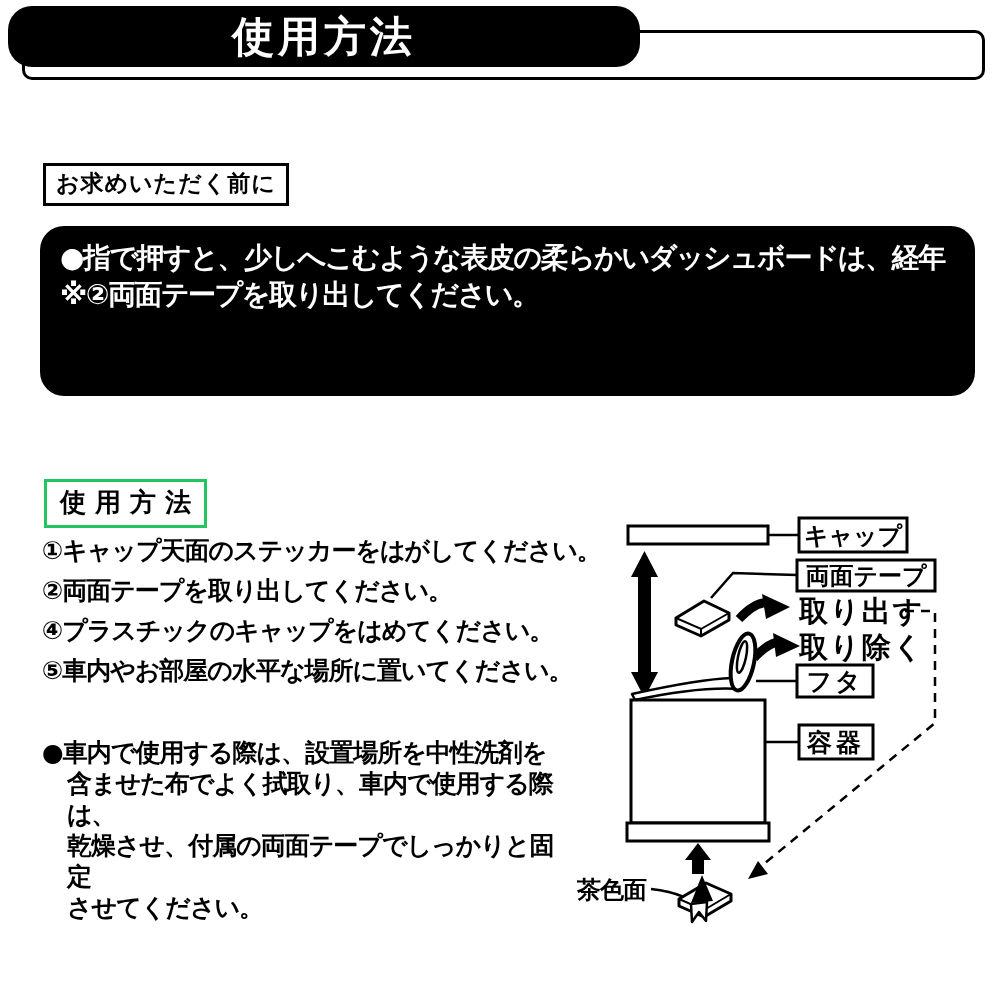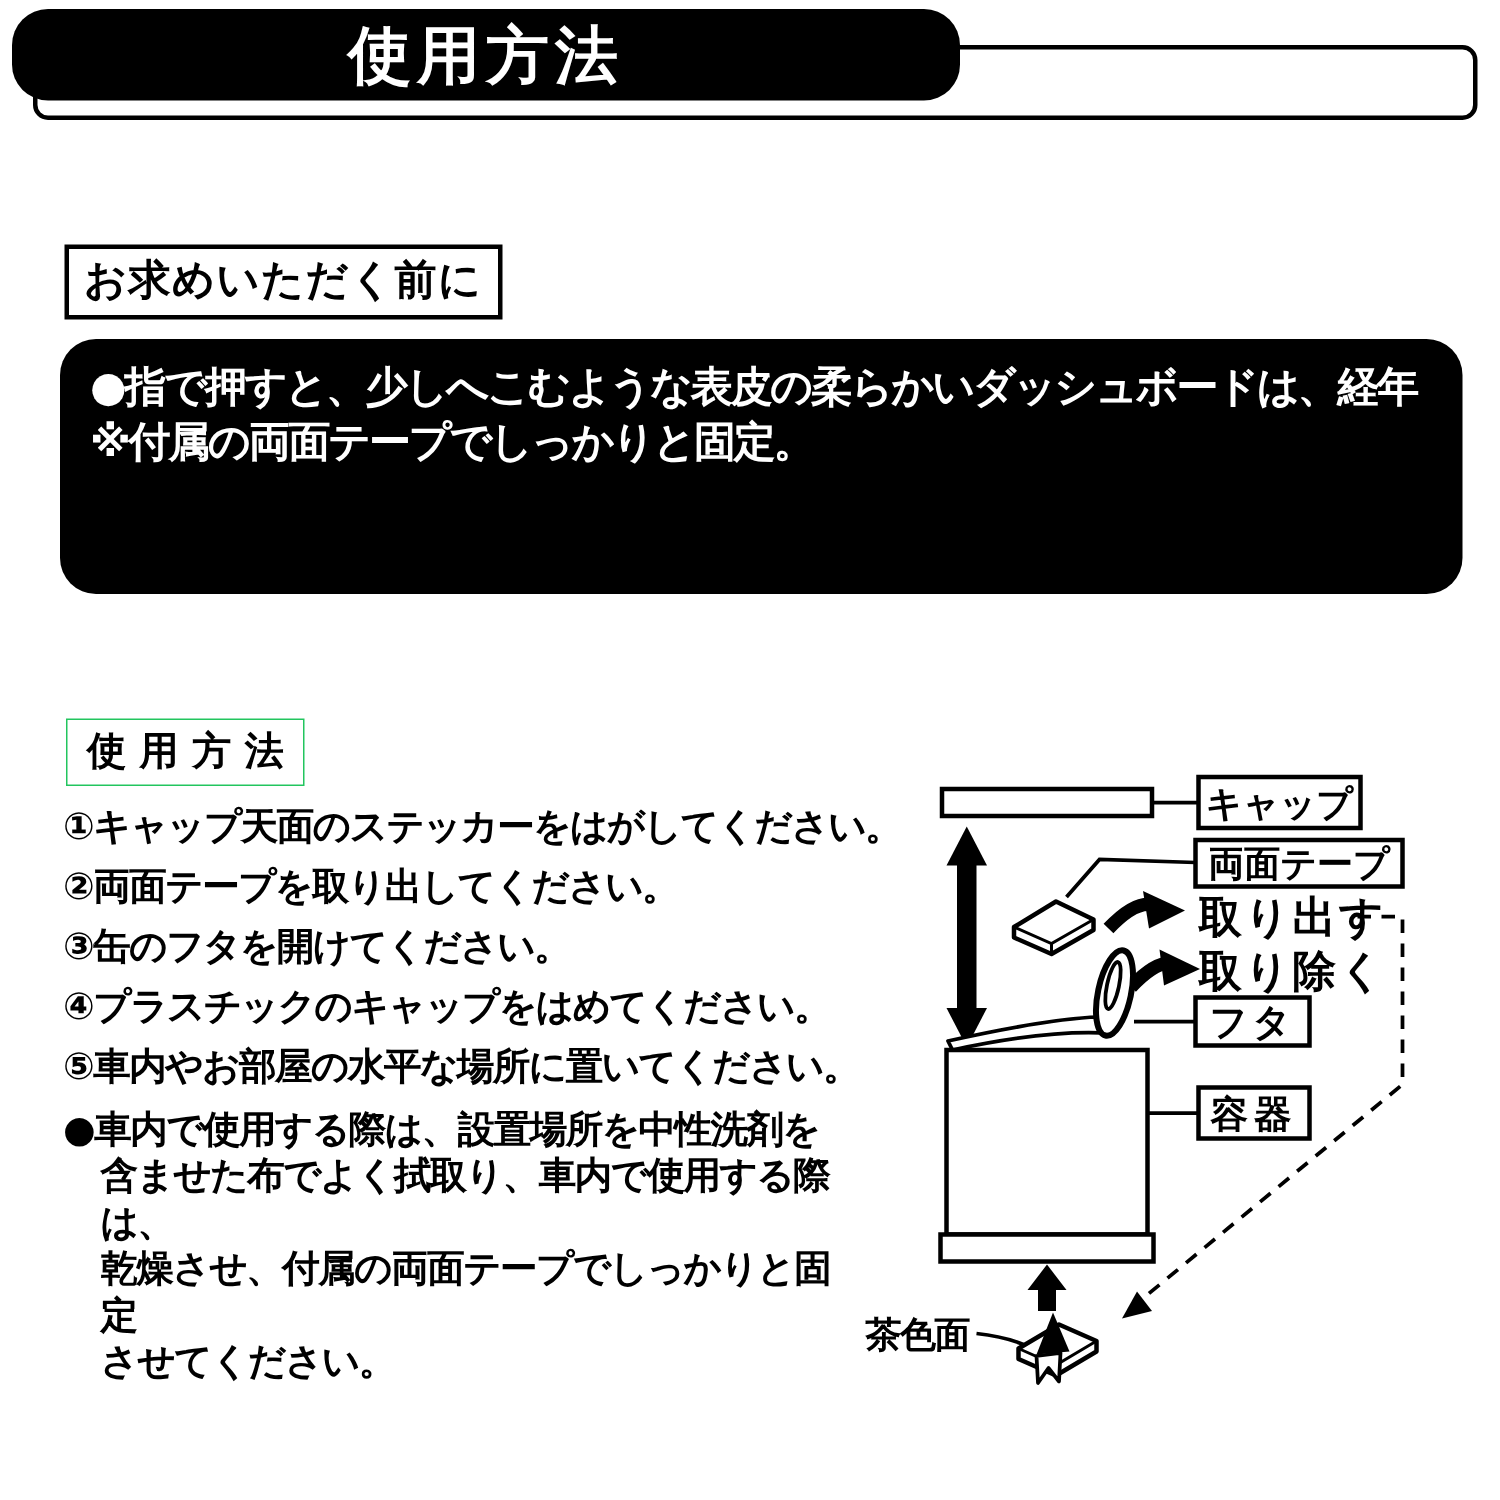--- a/index.html
+++ b/index.html
@@ -21,35 +21,35 @@
     background:#000; border-radius:24px;
     color:#fff; font-size:42px; font-weight:bold;
     text-align:center; line-height:61px; letter-spacing:4px;
   }
 
   
   .before-box {
     left:43px; top:163px;
     border:3px solid #000; background:#fff;
     padding:2px 10px 4px 10px;
-    font-size:28px; font-weight:bold; letter-spacing:1px;
+    font-size:23px; font-weight:bold; letter-spacing:1px;
     display:inline-block;
   }
   .warning {
     left:40px; top:226px; width:935px; height:170px;
     background:#000; border-radius:24px;
     color:#fff; font-size:28px; font-weight:bold;
     line-height:37px; letter-spacing:-1.5px;
     padding:13px 10px 0 20px;
   }
 
   
   .usage-box {
     left:44px; top:479px;
-    border:1px solid #22c55e; background:#fff;
+    border:3px solid #22c55e; background:#fff;
     padding:3px 13px 5px 13px;
     font-size:26px; font-weight:bold;
     display:inline-block;
   }
   .steps { left:42px; top:524px; width:530px; font-size:25px; font-weight:bold; letter-spacing:-1px; }
   .steps .step { margin-top:14px; line-height:26px; white-space:nowrap; }
   .note {
     left:42px; top:737px; width:520px;
     font-size:25px; font-weight:bold; line-height:31px; letter-spacing:-1px;
     padding-left:25px;
@@ -70,31 +70,30 @@
 <div class="abs hdr-black">
   <span>使用方法</span>
 </div>
 
 <div class="abs before-box">
   <span>お求めいただく前に</span>
 </div>
 
 <div class="abs warning">
   <div>●指で押すと、少しへこむような表皮の柔らかいダッシュボードは、経年</div>
-  <div>※付属の両面テープでしっかりと固定。</div>
+  <div>※②両面テープを取り出してください。</div>
 </div>
 
 <div class="abs usage-box">
   <span>使 用 方 法</span>
 </div>
 
 <div class="abs steps">
   <div class="step">①キャップ天面のステッカーをはがしてください。</div>
   <div class="step">②両面テープを取り出してください。</div>
-  <div class="step">③缶のフタを開けてください。</div>
   <div class="step">④プラスチックのキャップをはめてください。</div>
   <div class="step">⑤車内やお部屋の水平な場所に置いてください。</div>
 </div>
 
 <div class="abs note">
   <div class="first">●車内で使用する際は、設置場所を中性洗剤を</div>
   <div>含ませた布でよく拭取り、車内で使用する際は、</div>
   <div>乾燥させ、付属の両面テープでしっかりと固定</div>
   <div>させてください。</div>
 </div>

